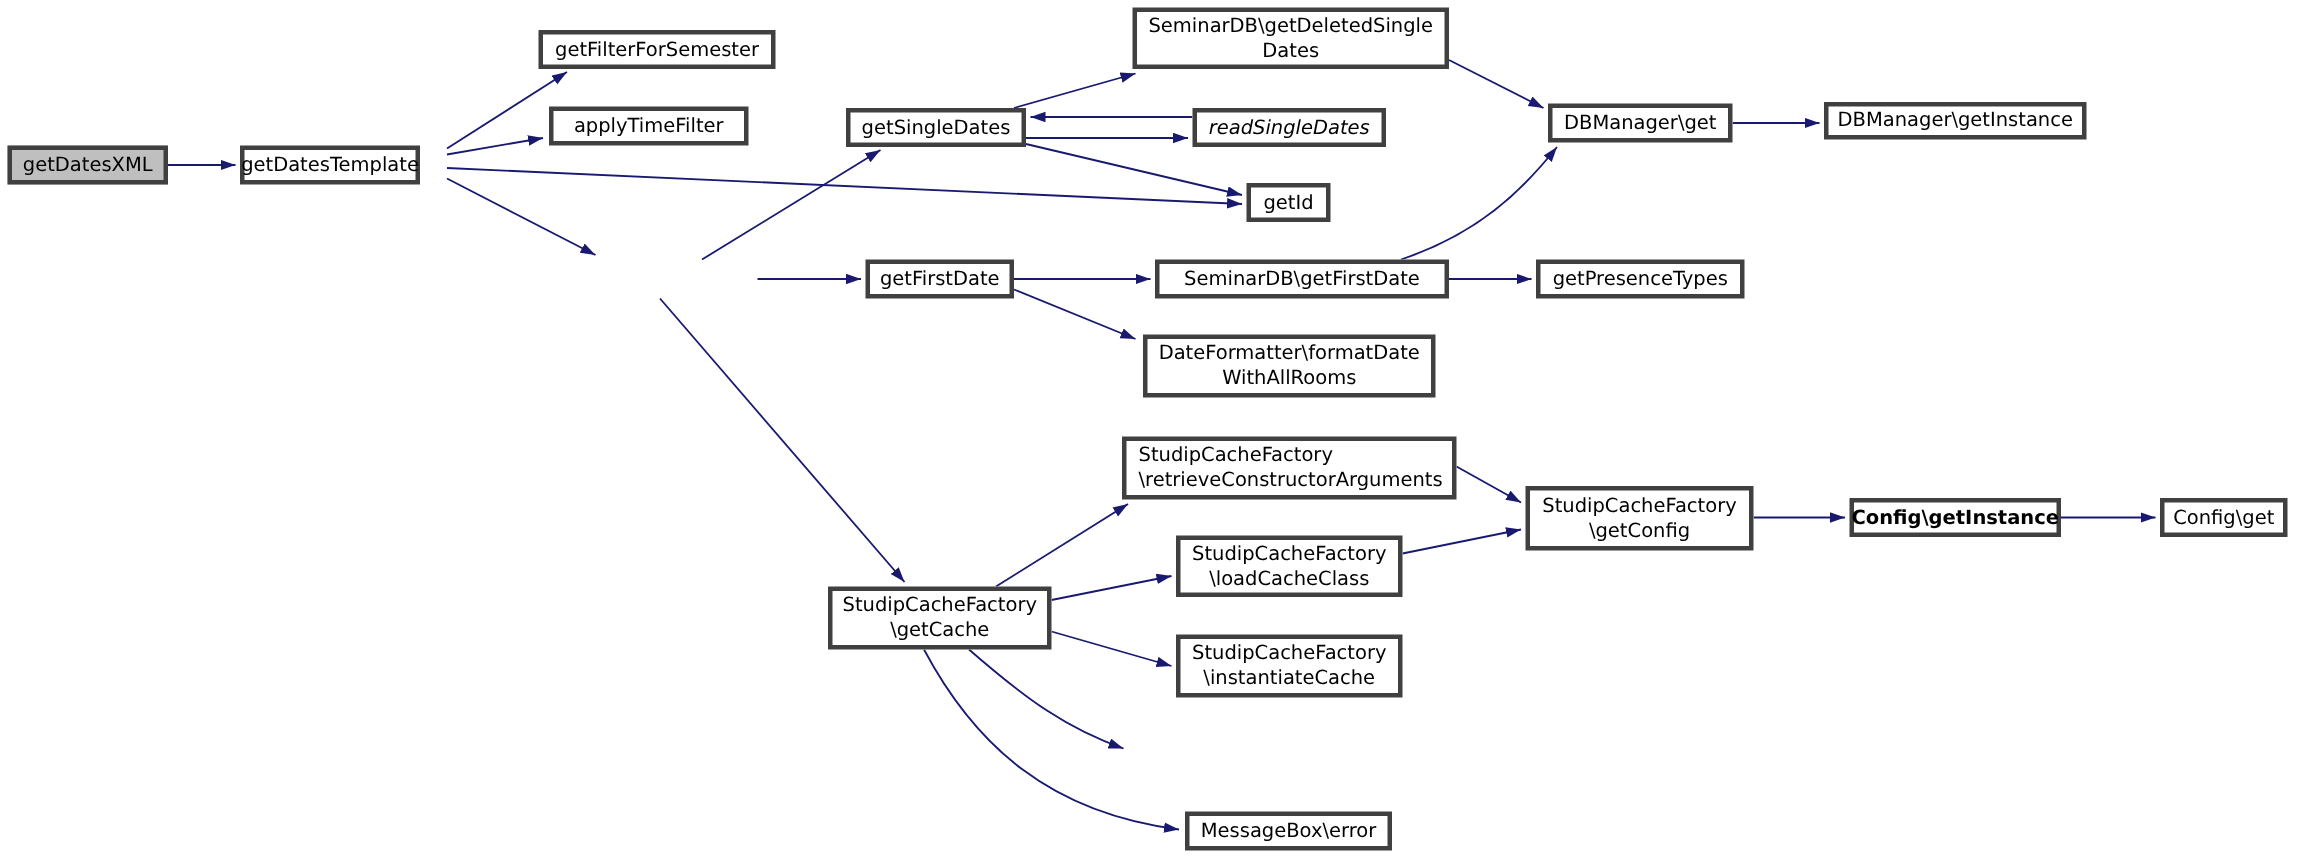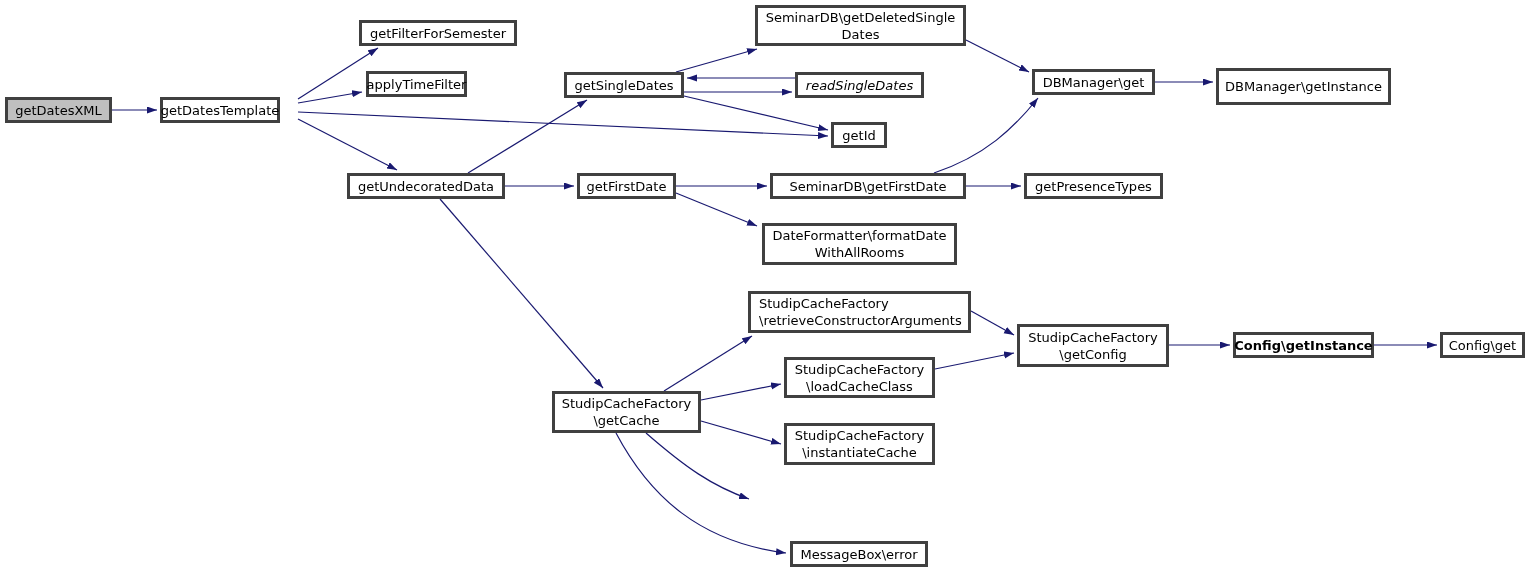--- a/index.html
+++ b/index.html
@@ -73,21 +73,21 @@
   </div>
 
   <div class="node" style="left:160px;top:97px;width:120px;height:26px;">
     <span>getDatesTemplate</span>
   </div>
 
   <div class="node" style="left:359px;top:20px;width:158px;height:26px;">
     <span>getFilterForSemester</span>
   </div>
 
-  <div class="node" style="left:366px;top:71px;width:101px;height:26px;">
+  <div class="node" style="left:366px;top:71px;width:133px;height:26px;">
     <span>applyTimeFilter</span>
   </div>
 
   <div class="node" style="left:564px;top:72px;width:120px;height:26px;">
     <span>getSingleDates</span>
   </div>
 
   <div class="node" style="left:755px;top:5px;width:211px;height:41px;">
     <span>SeminarDB\getDeletedSingle
 Dates</span>
@@ -98,27 +98,24 @@
   </div>
 
   <div class="node" style="left:831px;top:122px;width:56px;height:26px;">
     <span>getId</span>
   </div>
 
   <div class="node" style="left:1032px;top:69px;width:123px;height:26px;">
     <span>DBManager\get</span>
   </div>
 
-  <div class="node" style="left:1216px;top:68px;width:175px;height:37px;">
+  <div class="node" style="left:1216px;top:68px;width:175px;height:25px;">
     <span>DBManager\getInstance</span>
   </div>
 
-  <div class="node" style="left:347px;top:173px;width:158px;height:26px;">
-    <span>getUndecoratedData</span>
-  </div>
 
   <div class="node" style="left:577px;top:173px;width:99px;height:26px;">
     <span>getFirstDate</span>
   </div>
 
   <div class="node" style="left:770px;top:173px;width:196px;height:26px;">
     <span>SeminarDB\getFirstDate</span>
   </div>
 
   <div class="node" style="left:1024px;top:173px;width:139px;height:26px;">

